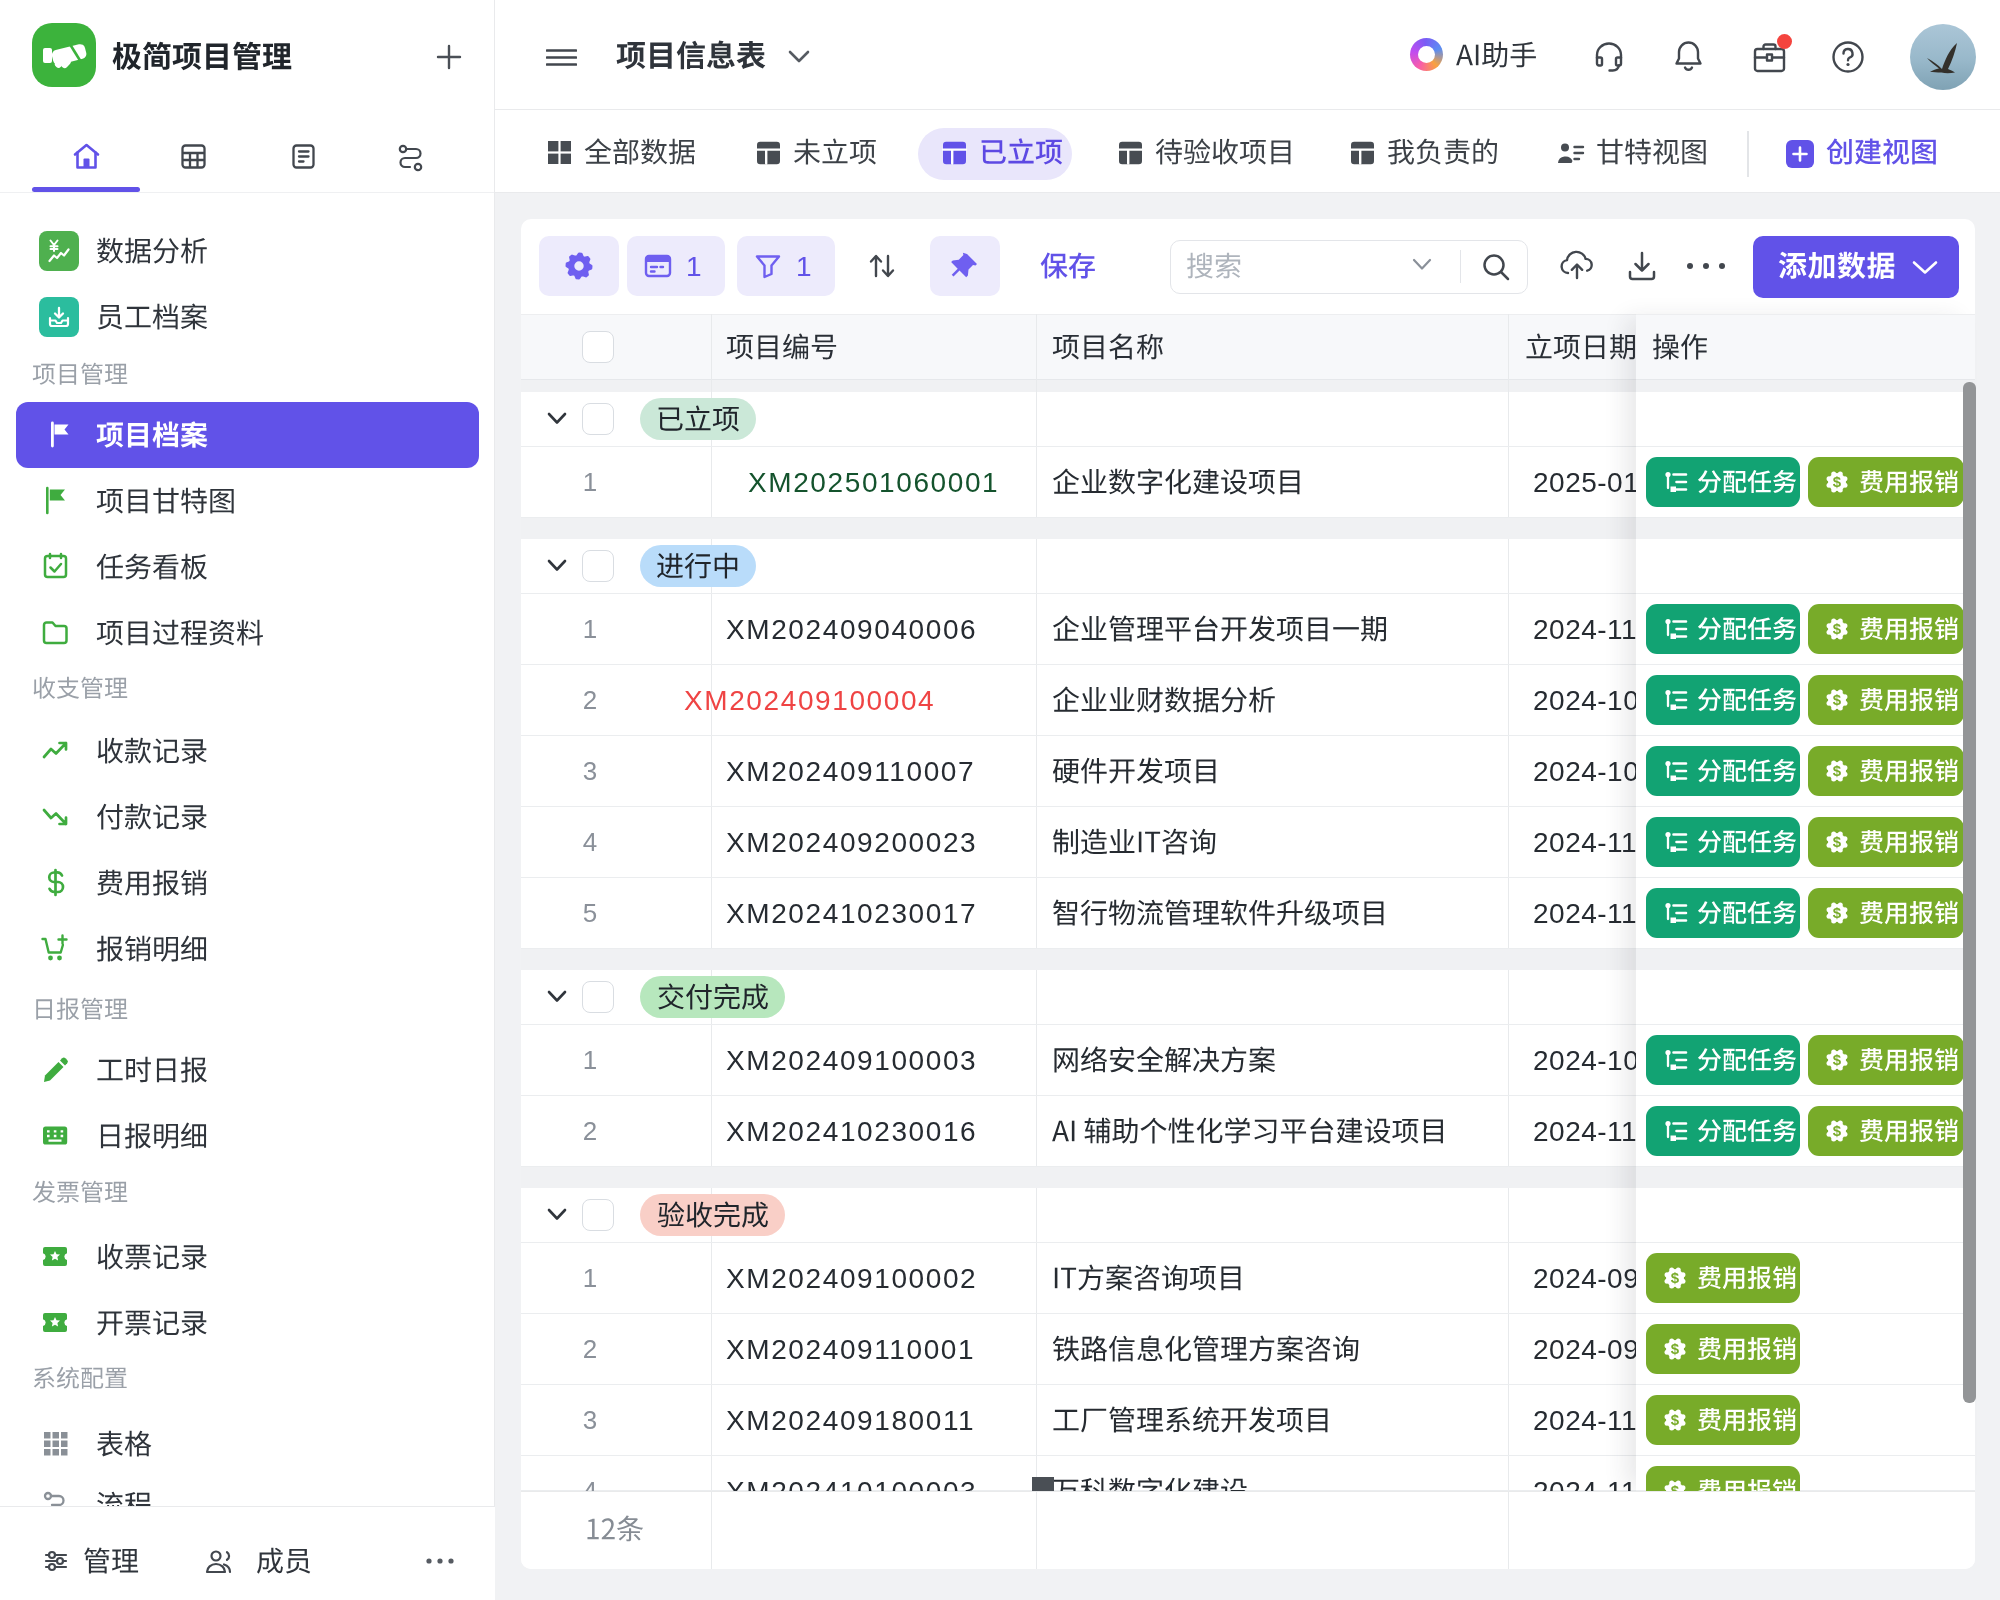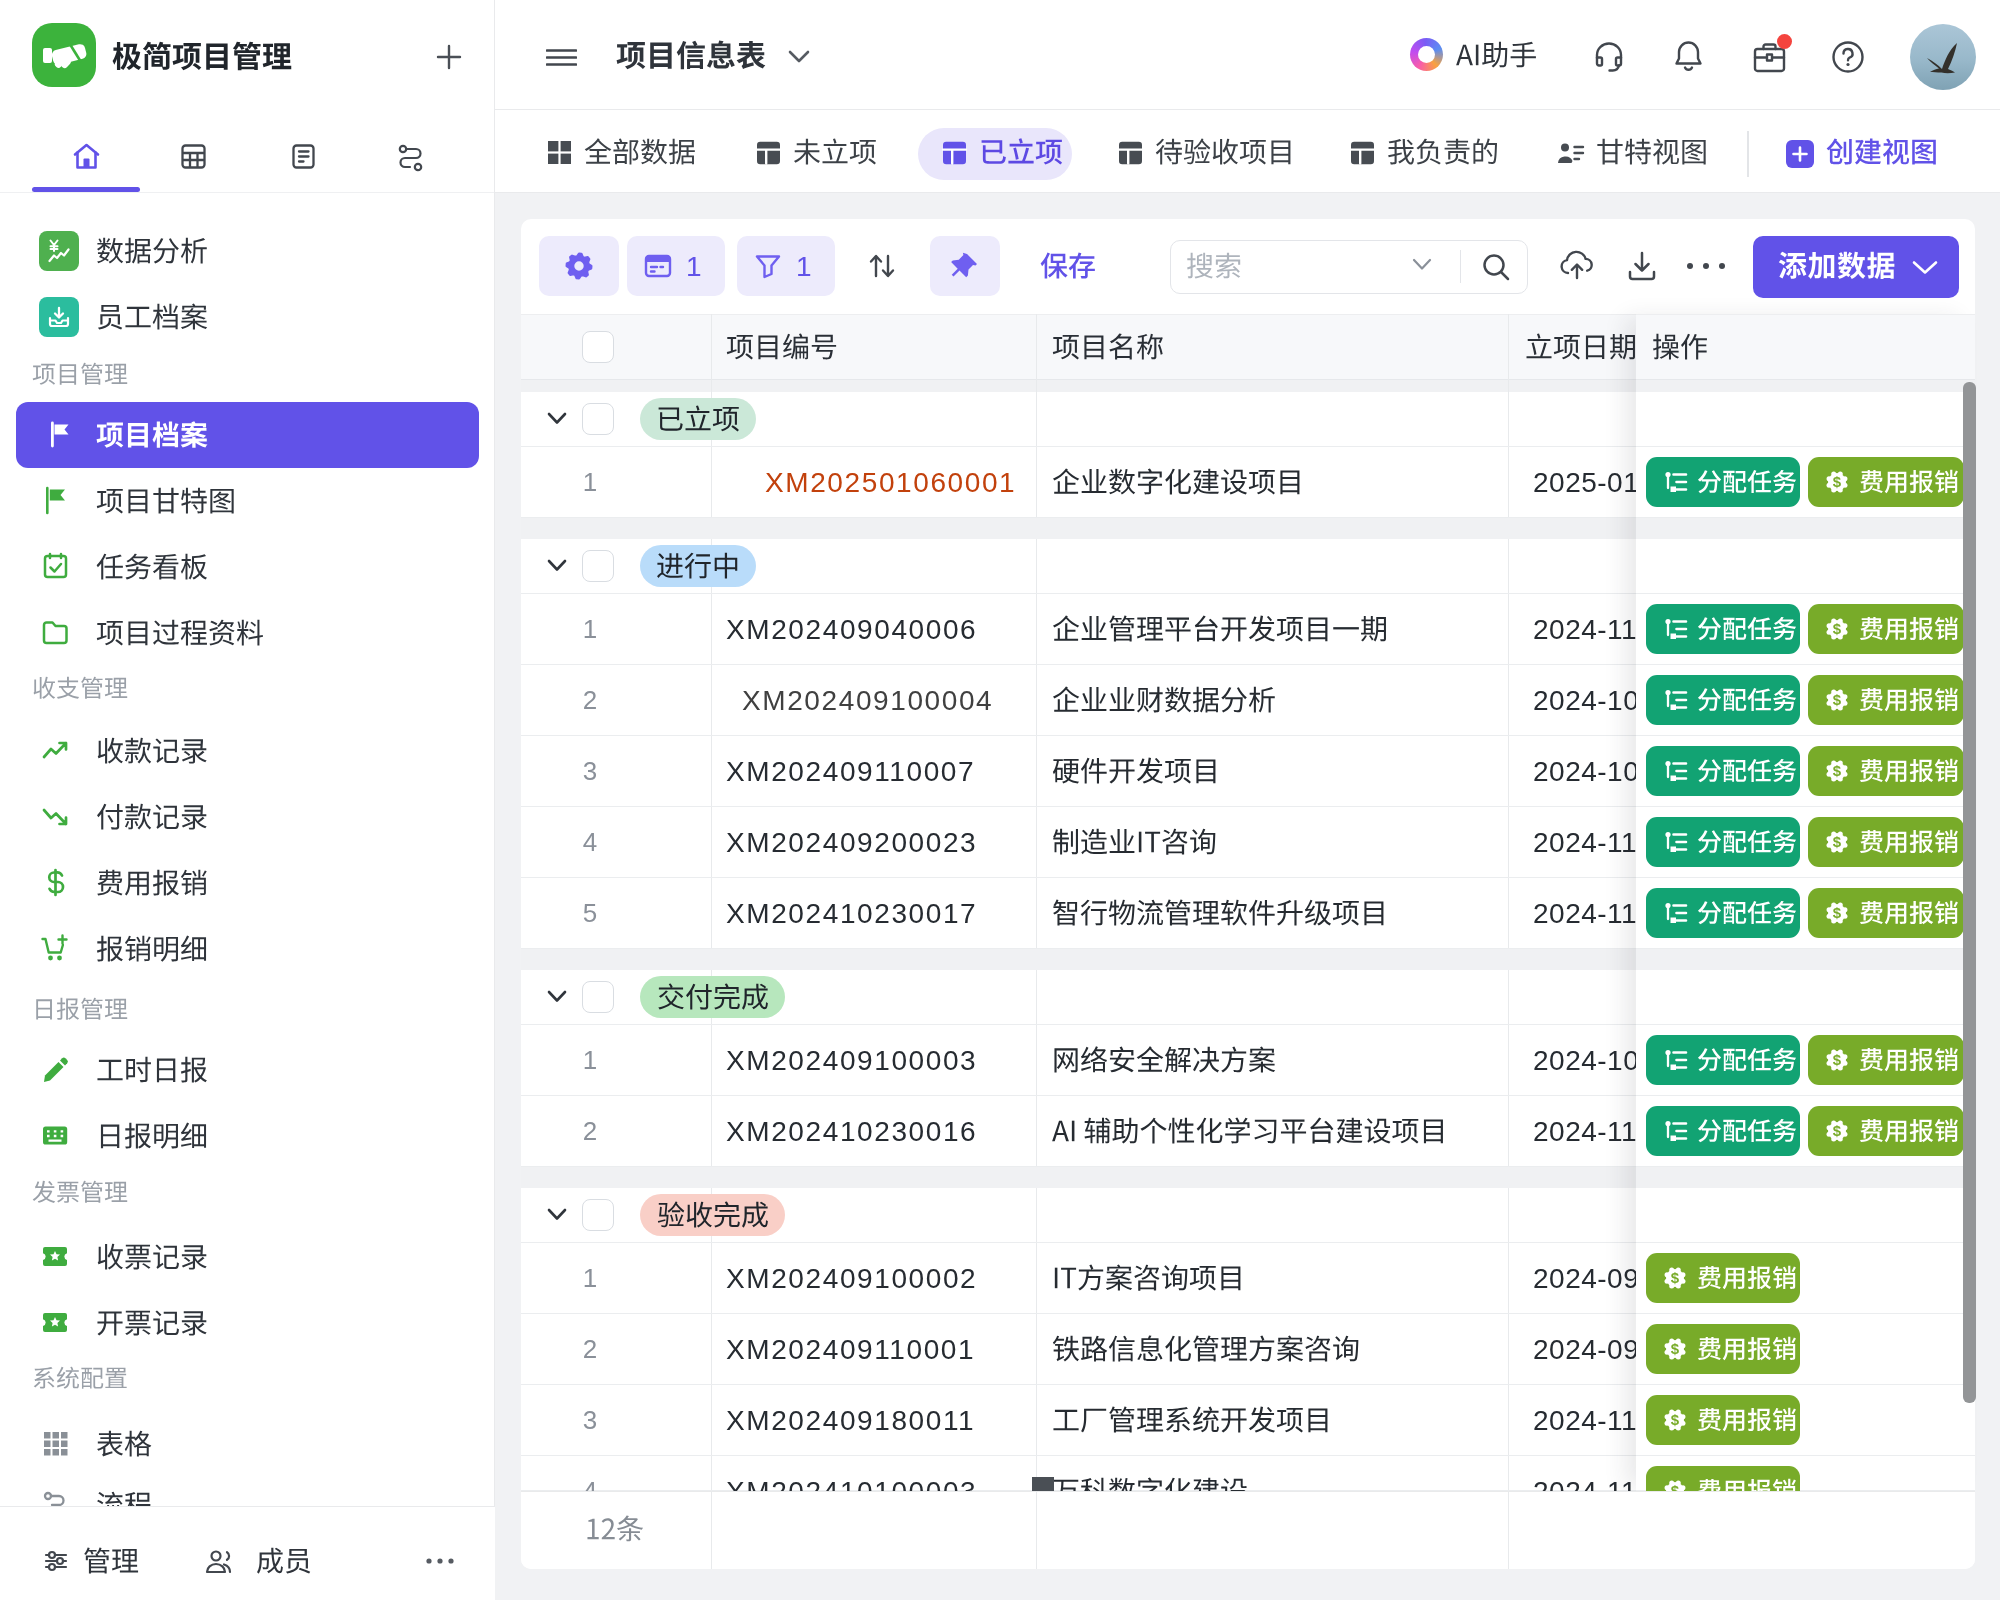--- a/index.html
+++ b/index.html
@@ -561,21 +561,21 @@
 <div style="position:absolute;left:640px;top:398px;width:116px;height:42px;background:#CBE8D8;border-radius:21px"></div>
 <svg style="position:absolute;left:656.0px;top:398.8px;overflow:visible" width="86" height="38">
     <g transform="translate(0,30.2) scale(0.02800,-0.02800)" fill="#20252B">
       <use href="#r5df2" x="0"></use>
       <use href="#r7acb" x="1000"></use>
       <use href="#r9879" x="2000"></use>
     </g>
   </svg>
 <div style="position:absolute;left:521px;top:517px;width:1454px;height:1px;background:#EBEDEF"></div>
 <div style="position:absolute;left:590px;transform:translateX(-50%);top:482px;margin-top:-16.1px;font:400 26px 'Liberation Sans', sans-serif;color:#8A9099;letter-spacing:0px;white-space:pre;line-height:32px">1</div>
-<div style="position:absolute;left:765px;top:482px;margin-top:-17.4px;font:400 28px 'Liberation Sans', sans-serif;color:#c2410c;letter-spacing:1.6px;white-space:pre;line-height:35px">XM202501060001</div>
+<div style="position:absolute;left:748px;top:482px;margin-top:-17.4px;font:400 28px 'Liberation Sans', sans-serif;color:#14532d;letter-spacing:1.6px;white-space:pre;line-height:35px">XM202501060001</div>
 <svg style="position:absolute;left:1052.0px;top:461.8px;overflow:visible" width="254" height="38">
     <g transform="translate(0,30.2) scale(0.02800,-0.02800)" fill="#262B31">
       <use href="#r4f01" x="0"></use>
       <use href="#r4e1a" x="1000"></use>
       <use href="#r6570" x="2000"></use>
       <use href="#r5b57" x="3000"></use>
       <use href="#r5316" x="4000"></use>
       <use href="#r5efa" x="5000"></use>
       <use href="#r8bbe" x="6000"></use>
       <use href="#r9879" x="7000"></use>
@@ -612,21 +612,21 @@
       <use href="#r53d1" x="7000"></use>
       <use href="#r9879" x="8000"></use>
       <use href="#r76ee" x="9000"></use>
       <use href="#r4e00" x="10000"></use>
       <use href="#r671f" x="11000"></use>
     </g>
   </svg>
 <div style="position:absolute;left:1533px;top:629px;margin-top:-17.4px;font:400 28px 'Liberation Sans', sans-serif;color:#262B31;letter-spacing:0.5px;white-space:pre;line-height:35px">2024-11-01</div>
 <div style="position:absolute;left:521px;top:735px;width:1454px;height:1px;background:#EBEDEF"></div>
 <div style="position:absolute;left:590px;transform:translateX(-50%);top:700px;margin-top:-16.1px;font:400 26px 'Liberation Sans', sans-serif;color:#8A9099;letter-spacing:0px;white-space:pre;line-height:32px">2</div>
-<div style="position:absolute;left:742px;top:700px;margin-top:-17.4px;font:400 28px 'Liberation Sans', sans-serif;color:#404040;letter-spacing:1.6px;white-space:pre;line-height:35px">XM202409100004</div>
+<div style="position:absolute;left:684px;top:700px;margin-top:-17.4px;font:400 28px 'Liberation Sans', sans-serif;color:#ef4444;letter-spacing:1.6px;white-space:pre;line-height:35px">XM202409100004</div>
 <svg style="position:absolute;left:1052.0px;top:679.8px;overflow:visible" width="226" height="38">
     <g transform="translate(0,30.2) scale(0.02800,-0.02800)" fill="#262B31">
       <use href="#r4f01" x="0"></use>
       <use href="#r4e1a" x="1000"></use>
       <use href="#r4e1a" x="2000"></use>
       <use href="#r8d22" x="3000"></use>
       <use href="#r6570" x="4000"></use>
       <use href="#r636e" x="5000"></use>
       <use href="#r5206" x="6000"></use>
       <use href="#r6790" x="7000"></use>

